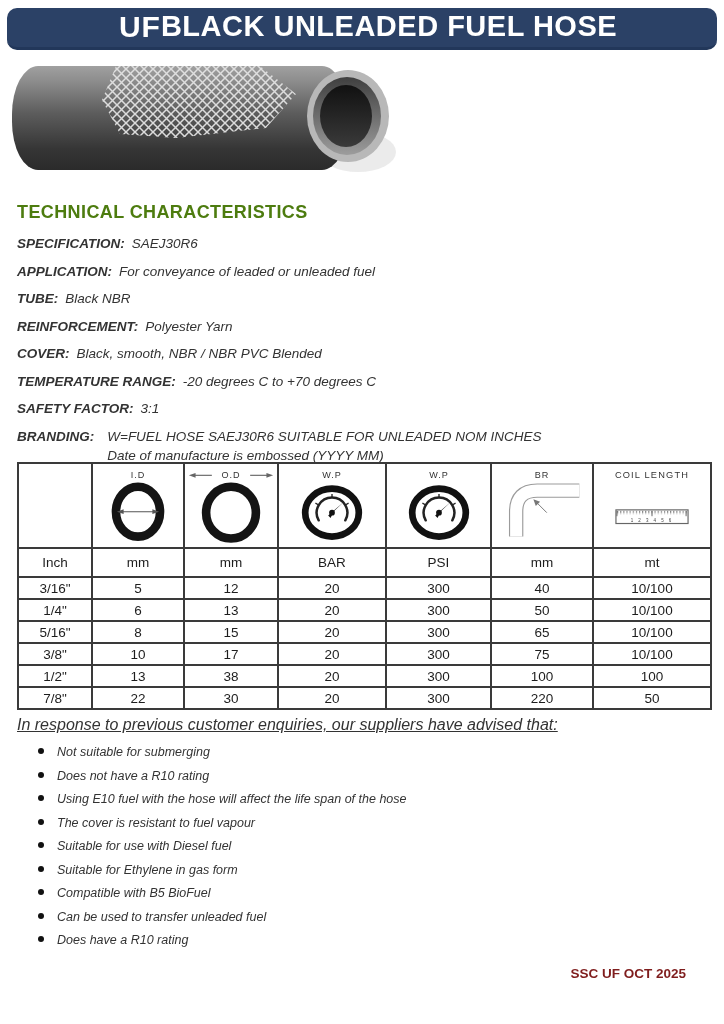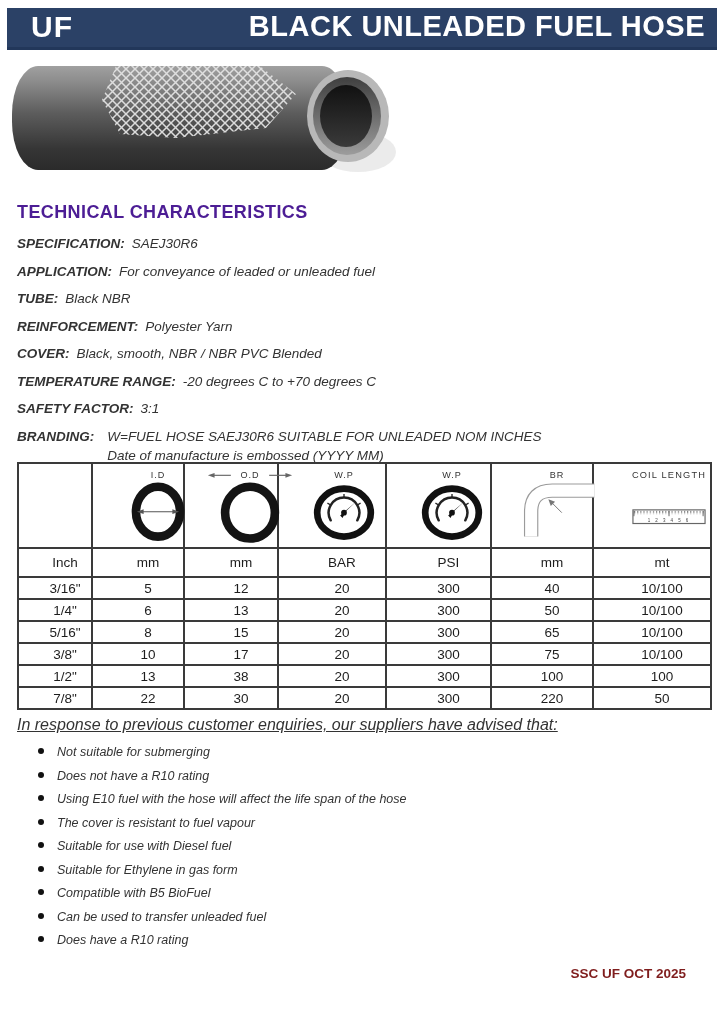--- a/index.html
+++ b/index.html
@@ -3,41 +3,41 @@
 <meta charset="utf-8">
 <style>
   * { margin:0; padding:0; box-sizing:border-box; }
   html,body { width:724px; height:1024px; background:#ffffff; }
   body { font-family:"Liberation Sans", sans-serif; color:#222; }
   .page { position:relative; width:724px; height:1024px; background:#fff; overflow:hidden; }
 
   
   .header-bar { position:absolute; left:7px; top:8px; width:710px; height:42px;
     background:#2b4166; border-bottom:3px solid #22375a;
-    display:flex; align-items:center; justify-content:space-between; padding:0 12px 2px 24px; }
+    display:flex; align-items:center; justify-content:center; padding:0 12px 2px 24px;border-radius:10px; }
   .brand-code { color:#fff; font-size:30px; font-weight:bold; letter-spacing:1px; }
   .page-title { color:#fff; font-size:29px; font-weight:bold; letter-spacing:0.5px; white-space:nowrap; }
 
   
   .hose-svg { position:absolute; left:0; top:60px; }
 
   
   .section-title { position:absolute; left:17px; top:202px; font-size:18px; font-weight:bold;
-    color:#4c1d95; letter-spacing:0.4px; }
+    color:#4d7c0f; letter-spacing:0.4px; }
   .specs { position:absolute; left:17px; top:236px; font-style:italic; color:#333; font-size:13.5px; width:690px; }
   .spec { margin-bottom:12.5px; white-space:nowrap; }
   .spec-label { font-weight:bold; margin-right:7px; }
   .spec-value-block { display:inline-block; vertical-align:top; margin-left:6px; white-space:normal; }
   .spec-value-line { display:block; margin-bottom:4px; }
 
   
   .size-table { position:absolute; left:17px; top:462px; width:693px; border-collapse:collapse;
     table-layout:fixed; }
   .size-table th, .size-table td { border:2px solid #3a3a3a; text-align:center; vertical-align:middle;
-    font-weight:normal; color:#1d1d1d;padding-left:20px; }
+    font-weight:normal; color:#1d1d1d; }
   .icon-row th { height:84px; vertical-align:top; padding-top:3px; }
   .units-row td { height:29px; font-size:13.5px;text-align:center; }
   .size-table tbody td { height:22px; font-size:13.5px; }
   .col-inch { width:74px; } .col-id { width:92px; } .col-od { width:94px; }
   .col-bar { width:108px; } .col-psi { width:105px; } .col-br { width:102px; } .col-coil { width:118px; }
 
   
   .notes { position:absolute; left:17px; top:716px; font-style:italic; color:#333; width:690px; }
   .notes-intro { font-size:16px; margin-bottom:11px;text-decoration:underline; }
   .notes ul { list-style:none; margin-left:21px; }

